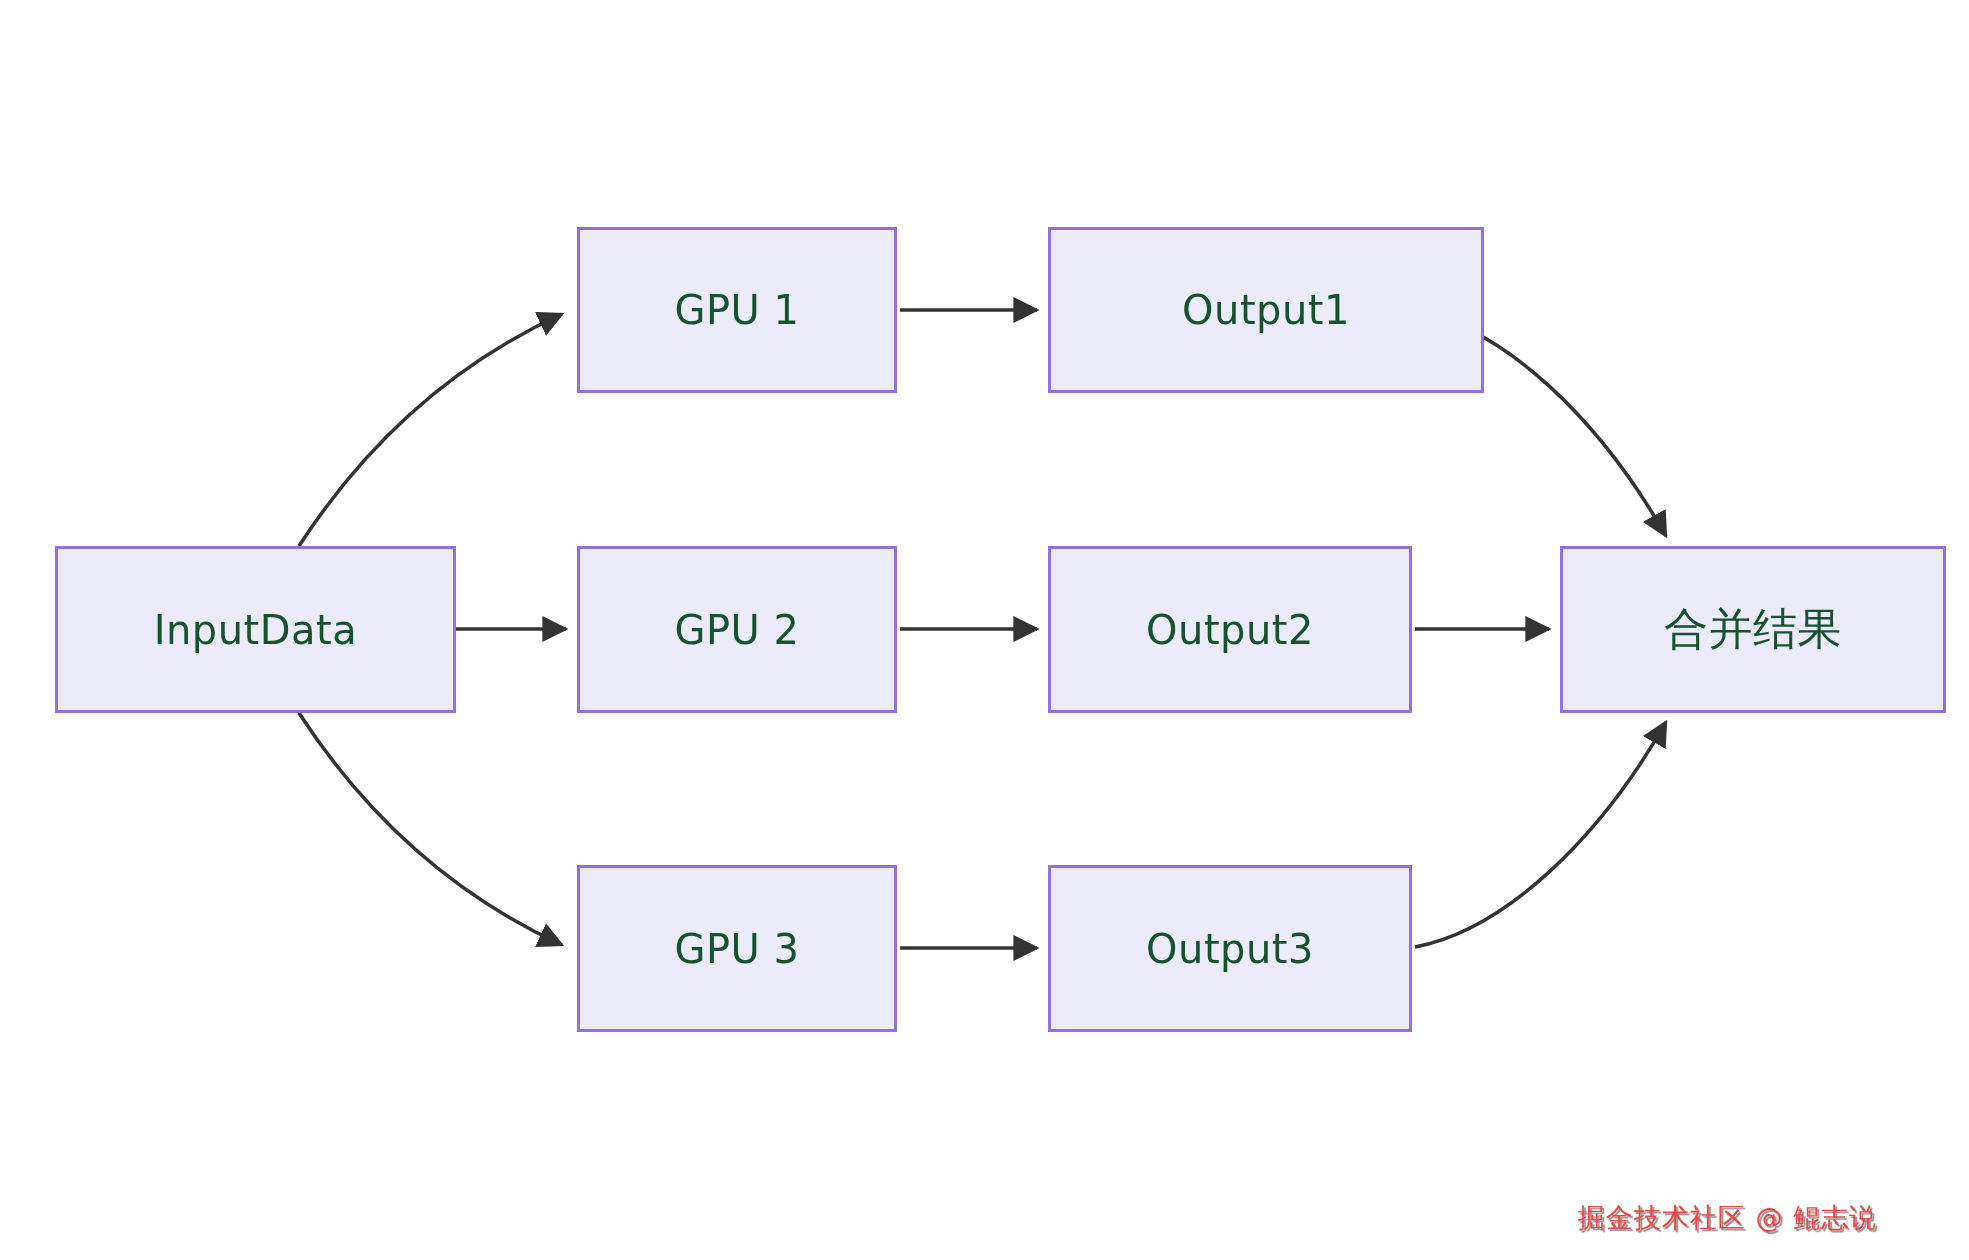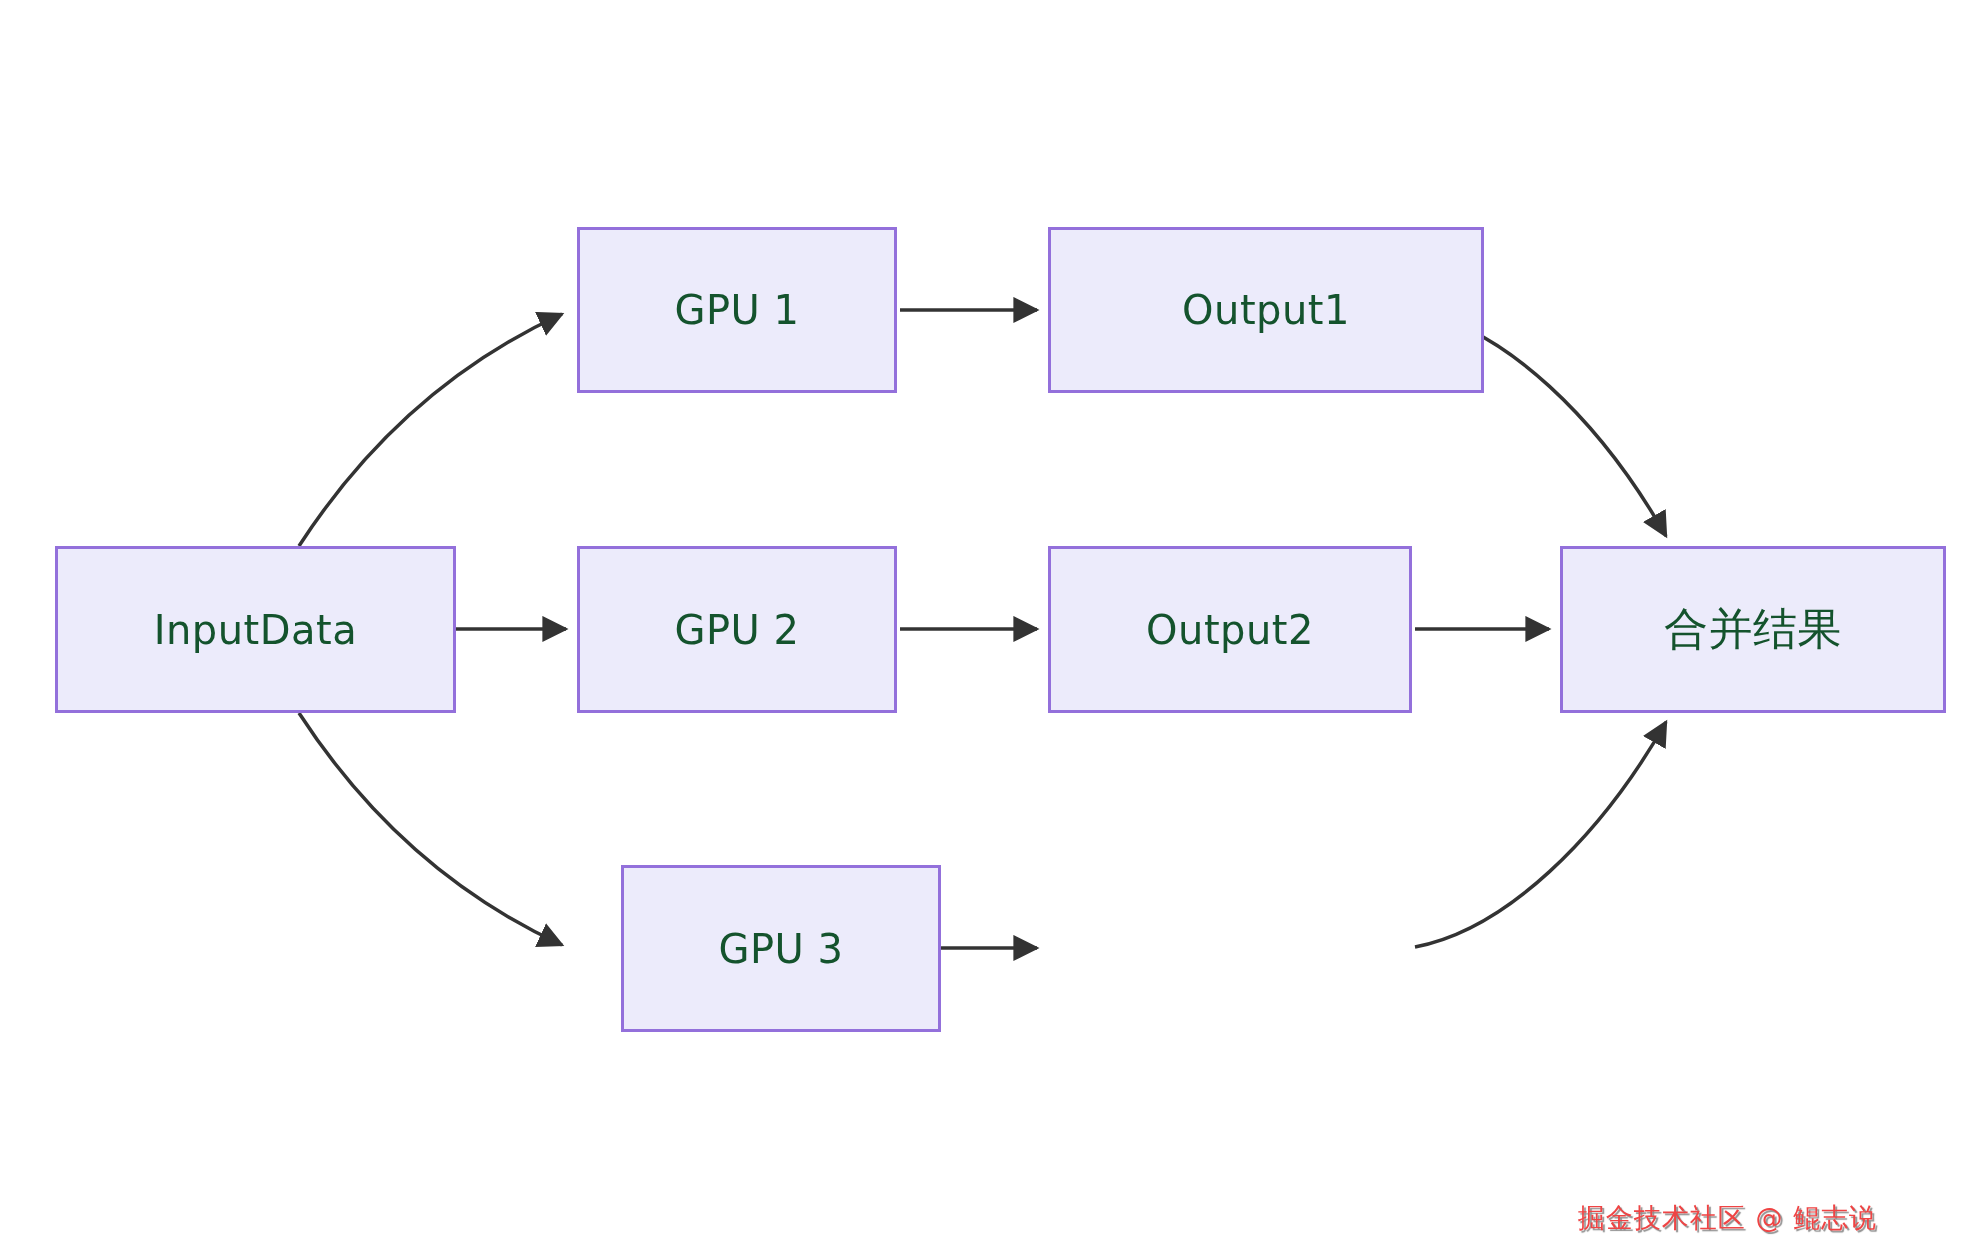--- a/index.html
+++ b/index.html
@@ -39,21 +39,21 @@
     color: #14532d;
     font-size: 40px;
     font-weight: 500;
     letter-spacing: 0.5px;
     white-space: nowrap;
   }
   
   .node-input  { left: 23px;   top: 546px; width: 401px; height: 167px; margin-left: 32px; }
   .node-gpu1   { left: 577px;  top: 227px; width: 320px; height: 166px; }
   .node-gpu2   { left: 577px;  top: 546px; width: 320px; height: 167px; }
-  .node-gpu3   { left: 577px;  top: 865px; width: 320px; height: 167px; margin-left: 44px; }
+  .node-gpu3   { left: 577px;  top: 865px; width: 320px; height: 167px; }
   .node-out1   { left: 1048px; top: 227px; width: 436px; height: 166px; }
   .node-out2   { left: 1048px; top: 546px; width: 364px; height: 167px; }
   .node-out3   { left: 1048px; top: 865px; width: 364px; height: 167px; }
   .node-merge  { left: 1560px; top: 546px; width: 386px; height: 167px; font-size: 44px; }
   .watermark {
     position: absolute;
     right: 92px;
     bottom: 24px;
     font-size: 27px;
     font-weight: 500;
@@ -96,19 +96,22 @@
   </div>
   <div class="node node-gpu3">
     <span>GPU 3</span>
   </div>
   <div class="node node-out1">
     <span>Output1</span>
   </div>
   <div class="node node-out2">
     <span>Output2</span>
   </div>
+  <div class="node node-out3">
+    <span>Output3</span>
+  </div>
   <div class="node node-merge">
     <span>合并结果</span>
   </div>
 
   <div class="watermark">掘金技术社区 @ 鲲志说</div>
 
 </div>
 
 </body></html>

